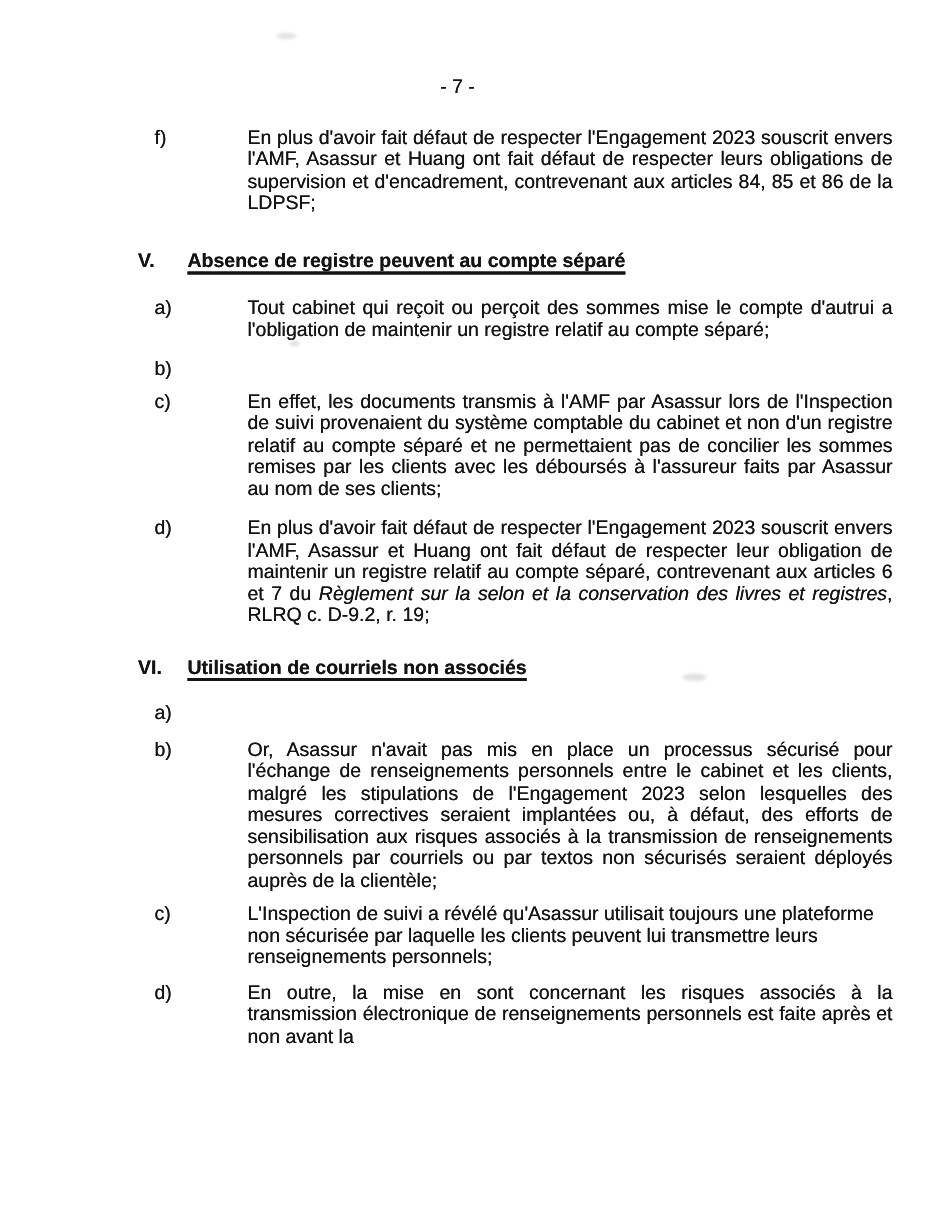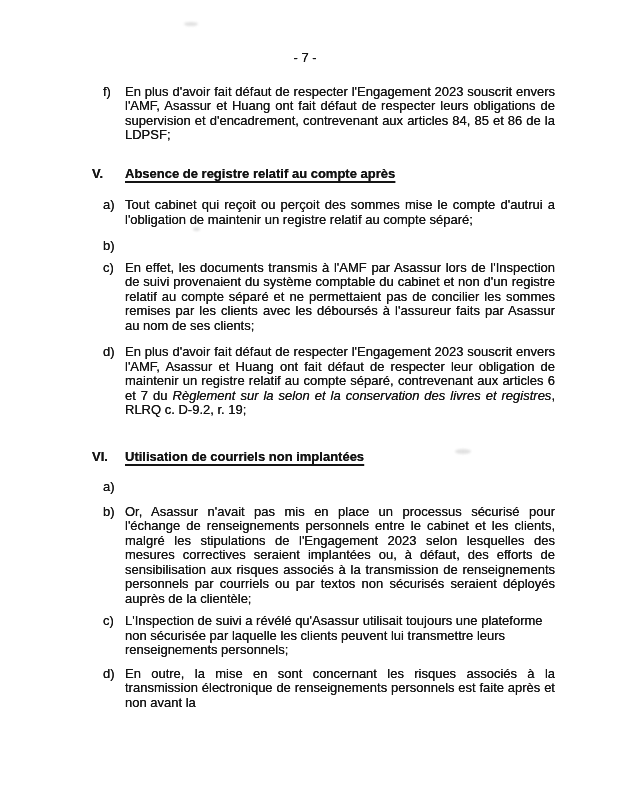--- a/index.html
+++ b/index.html
@@ -13,21 +13,21 @@
     font-size:13px;
     line-height:14.5px;
     padding-top:51px;
     overflow:hidden;
     text-shadow:0 0 0.3px currentColor;
   }
   .page-number-wrap { width:610px; text-align:center; }
   .row { display:flex; }
   .item { margin-left:103px; }
   .item .label { width:22px; flex:0 0 22px; }
-  .item .text { width:430px; flex:0 0 430px; }
+  .item .text { width:430px; flex:0 0 430px;margin-left:40px; }
   .just { text-align:justify; }
   .heading { margin-left:92px; font-weight:bold; }
   .heading .numeral { width:33px; flex:0 0 33px; }
   .heading .title {
     text-decoration:underline;
     text-decoration-thickness:1.5px;
     text-underline-offset:2.5px;
   }
   .text i { font-style:italic; }
   .artifact { position:absolute; background:#c9c9c9; border-radius:50%; filter:blur(1.2px); opacity:.55; }
@@ -41,21 +41,21 @@
     <span>- 7 -</span>
   </div>
 
   <div class="row item" style="margin-top:19px">
     <span class="label">f)</span>
     <p class="text just">En plus d'avoir fait défaut de respecter l'Engagement 2023 souscrit envers l'AMF, Asassur et Huang ont fait défaut de respecter leurs obligations de supervision et d'encadrement, contrevenant aux articles 84, 85 et 86 de la LDPSF;</p>
   </div>
 
   <div class="row heading" style="margin-top:24px">
     <span class="numeral">V.</span>
-    <span class="title">Absence de registre relatif au compte après</span>
+    <span class="title">Absence de registre peuvent au compte séparé</span>
   </div>
 
   <div class="row item" style="margin-top:17px">
     <span class="label">a)</span>
     <p class="text just">Tout cabinet qui reçoit ou perçoit des sommes mise le compte d'autrui a l'obligation de maintenir un registre relatif au compte séparé;</p>
   </div>
 
   <div class="row item" style="margin-top:12px">
     <span class="label">b)</span>
   </div>
@@ -63,23 +63,23 @@
   <div class="row item" style="margin-top:7px">
     <span class="label">c)</span>
     <p class="text just">En effet, les documents transmis à l'AMF par Asassur lors de l'Inspection de suivi provenaient du système comptable du cabinet et non d'un registre relatif au compte séparé et ne permettaient pas de concilier les sommes remises par les clients avec les déboursés à l'assureur faits par Asassur au nom de ses clients;</p>
   </div>
 
   <div class="row item" style="margin-top:12px">
     <span class="label">d)</span>
     <p class="text just"><span>En plus d'avoir fait défaut de respecter l'Engagement 2023 souscrit envers l'AMF, Asassur et Huang ont fait défaut de respecter leur obligation de maintenir un registre relatif au compte séparé, contrevenant aux articles 6 et 7 du </span><i>Règlement sur la selon et la conservation des livres et registres</i><span>, RLRQ c. D-9.2, r. 19;</span></p>
   </div>
 
-  <div class="row heading" style="margin-top:32px">
+  <div class="row heading" style="margin-top:20px">
     <span class="numeral">VI.</span>
-    <span class="title">Utilisation de courriels non implantées</span>
+    <span class="title">Utilisation de courriels non associés</span>
   </div>
 
   <div class="row item" style="margin-top:16px">
     <span class="label">a)</span>
   </div>
 
   <div class="row item" style="margin-top:10px">
     <span class="label">b)</span>
     <p class="text just">Or, Asassur n'avait pas mis en place un processus sécurisé pour l'échange de renseignements personnels entre le cabinet et les clients, malgré les stipulations de l'Engagement 2023 selon lesquelles des mesures correctives seraient implantées ou, à défaut, des efforts de sensibilisation aux risques associés à la transmission de renseignements personnels par courriels ou par textos non sécurisés seraient déployés auprès de la clientèle;</p>
   </div>

